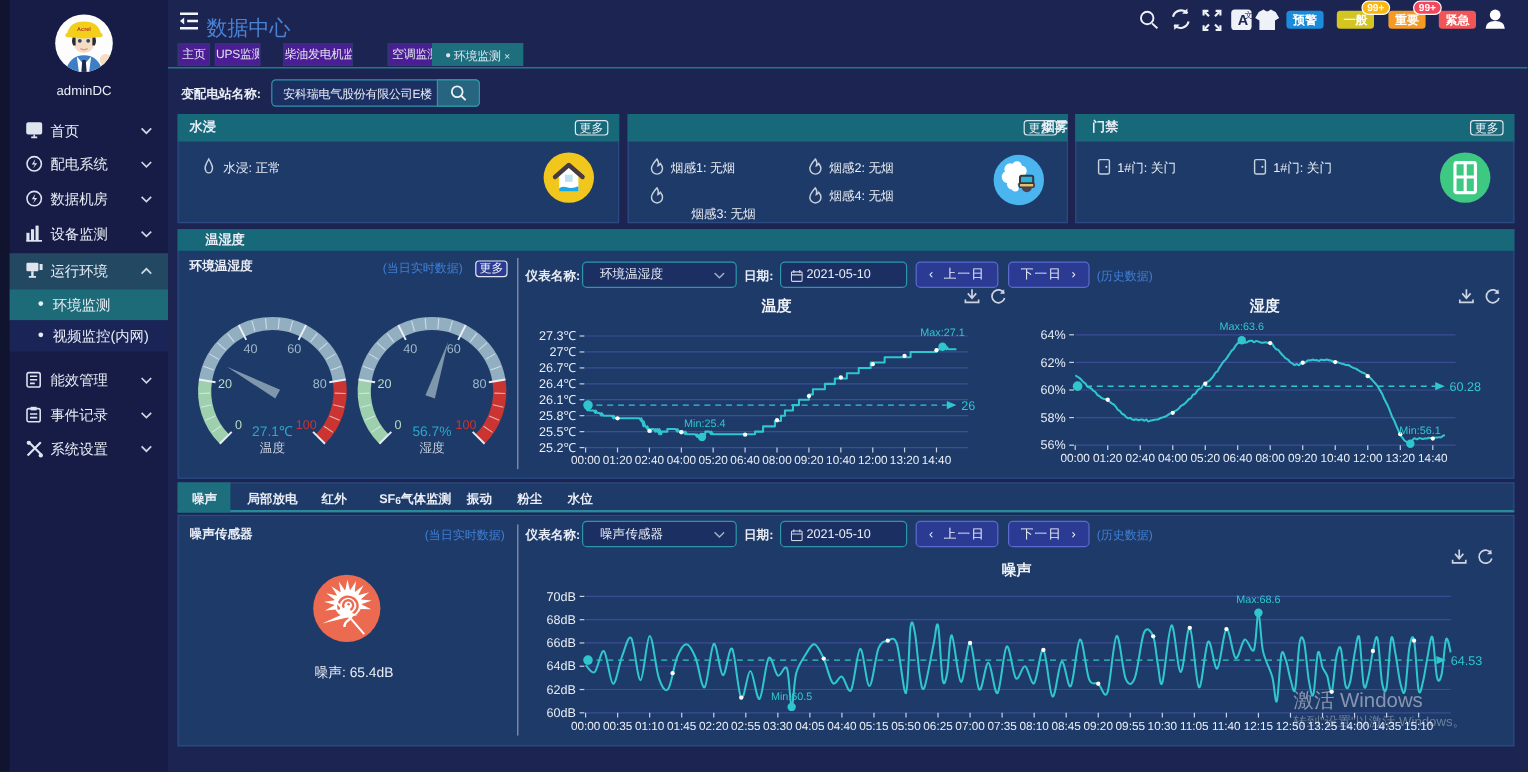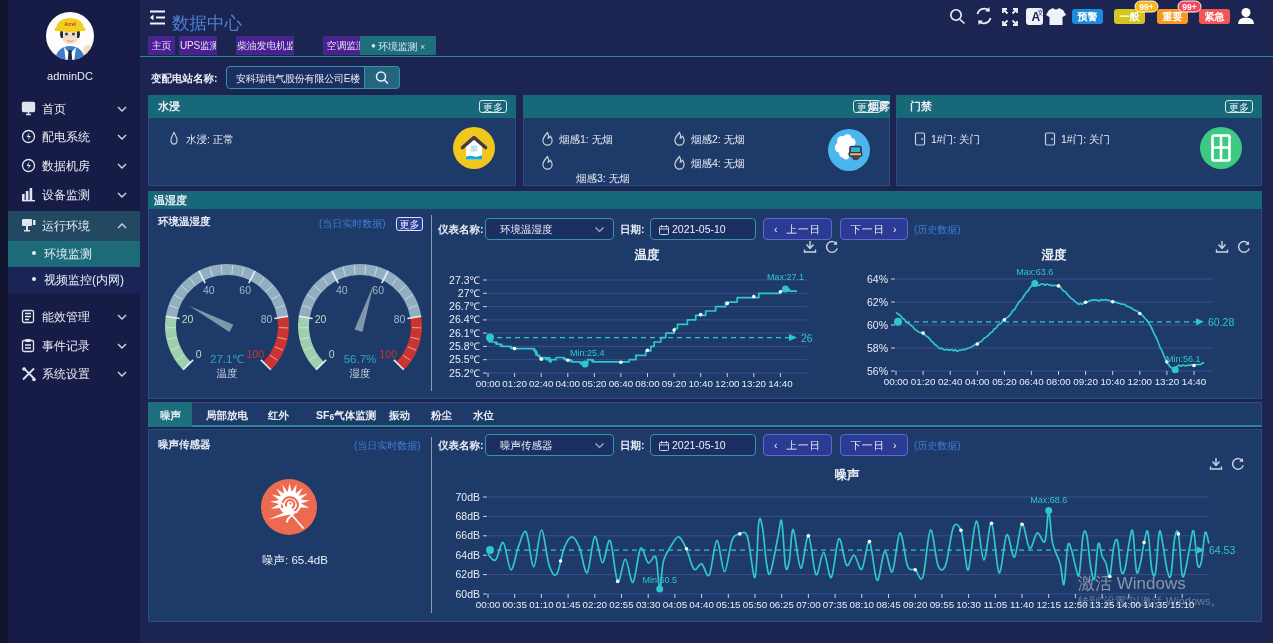--- a/index.html
+++ b/index.html
@@ -82,21 +82,21 @@
 <div class="abs hdr" style="left:896px;top:95px;width:366px;height:23px;line-height:23px;padding-left:14px;">门禁</div>
 <div class="more" style="left:1225px;top:100px;width:28px;height:13px;">更多</div>
 <div class="abs txt" style="left:186px;top:133px;">水浸: 正常</div>
 <div class="abs txt" style="left:559px;top:133px;">烟感1: 无烟</div>
 <div class="abs txt" style="left:691px;top:133px;">烟感2: 无烟</div>
 <div class="abs txt" style="left:576px;top:157px;margin-top:15px;">烟感3: 无烟</div>
 <div class="abs txt" style="left:691px;top:157px;">烟感4: 无烟</div>
 <div class="abs txt" style="left:931px;top:133px;">1#门: 关门</div>
 <div class="abs txt" style="left:1061px;top:133px;">1#门: 关门</div>
 <div class="abs card" style="left:148px;top:191px;width:1114px;height:208px;"></div>
-<div class="abs hdr" style="left:148px;top:191px;width:1114px;height:18px;line-height:18px;padding-left:6px;">温湿度</div>
+<div class="abs hdr" style="left:148px;top:191px;width:1114px;height:18px;line-height:18px;padding-left:23px;">温湿度</div>
 <div class="abs" style="left:431px;top:215px;width:1px;height:176px;background:#8f9ab1;"></div>
 <div class="abs txt bold" style="left:158px;top:215px;">环境温湿度</div>
 <div class="abs blue" style="left:319px;top:217px;font-size:10px;">(当日实时数据)</div>
 <div class="more" style="left:396px;top:217px;width:27px;height:14px;line-height:14px;background:#2b3b94;">更多</div>
 <div class="abs txt bold" style="left:438px;top:223px;">仪表名称:</div>
 <div class="ctl-sel" style="left:485px;top:218px;width:129px;padding-left:14px;">环境温湿度<svg style="position:absolute;right:9px;top:8px;" width="9" height="6">
       <path d="M0.5 0.5 L4.5 4.5 L8.5 0.5" stroke="#9fb3c8" stroke-width="1.2" fill="none"></path>
     </svg></div>
 <div class="abs txt bold" style="left:620px;top:223px;">日期:</div>
 <div class="ctl-sel" style="left:650px;top:218px;width:106px;padding-left:21px;">2021-05-10<svg style="position:absolute;left:8px;top:6px;" width="10" height="10">

